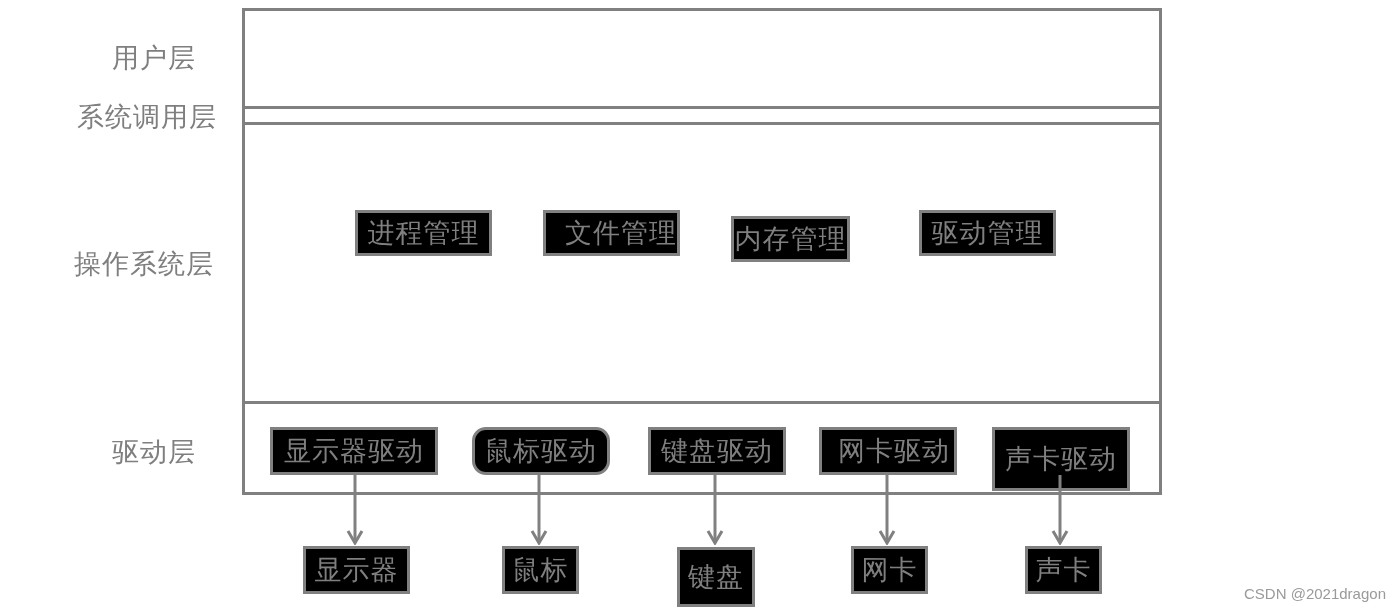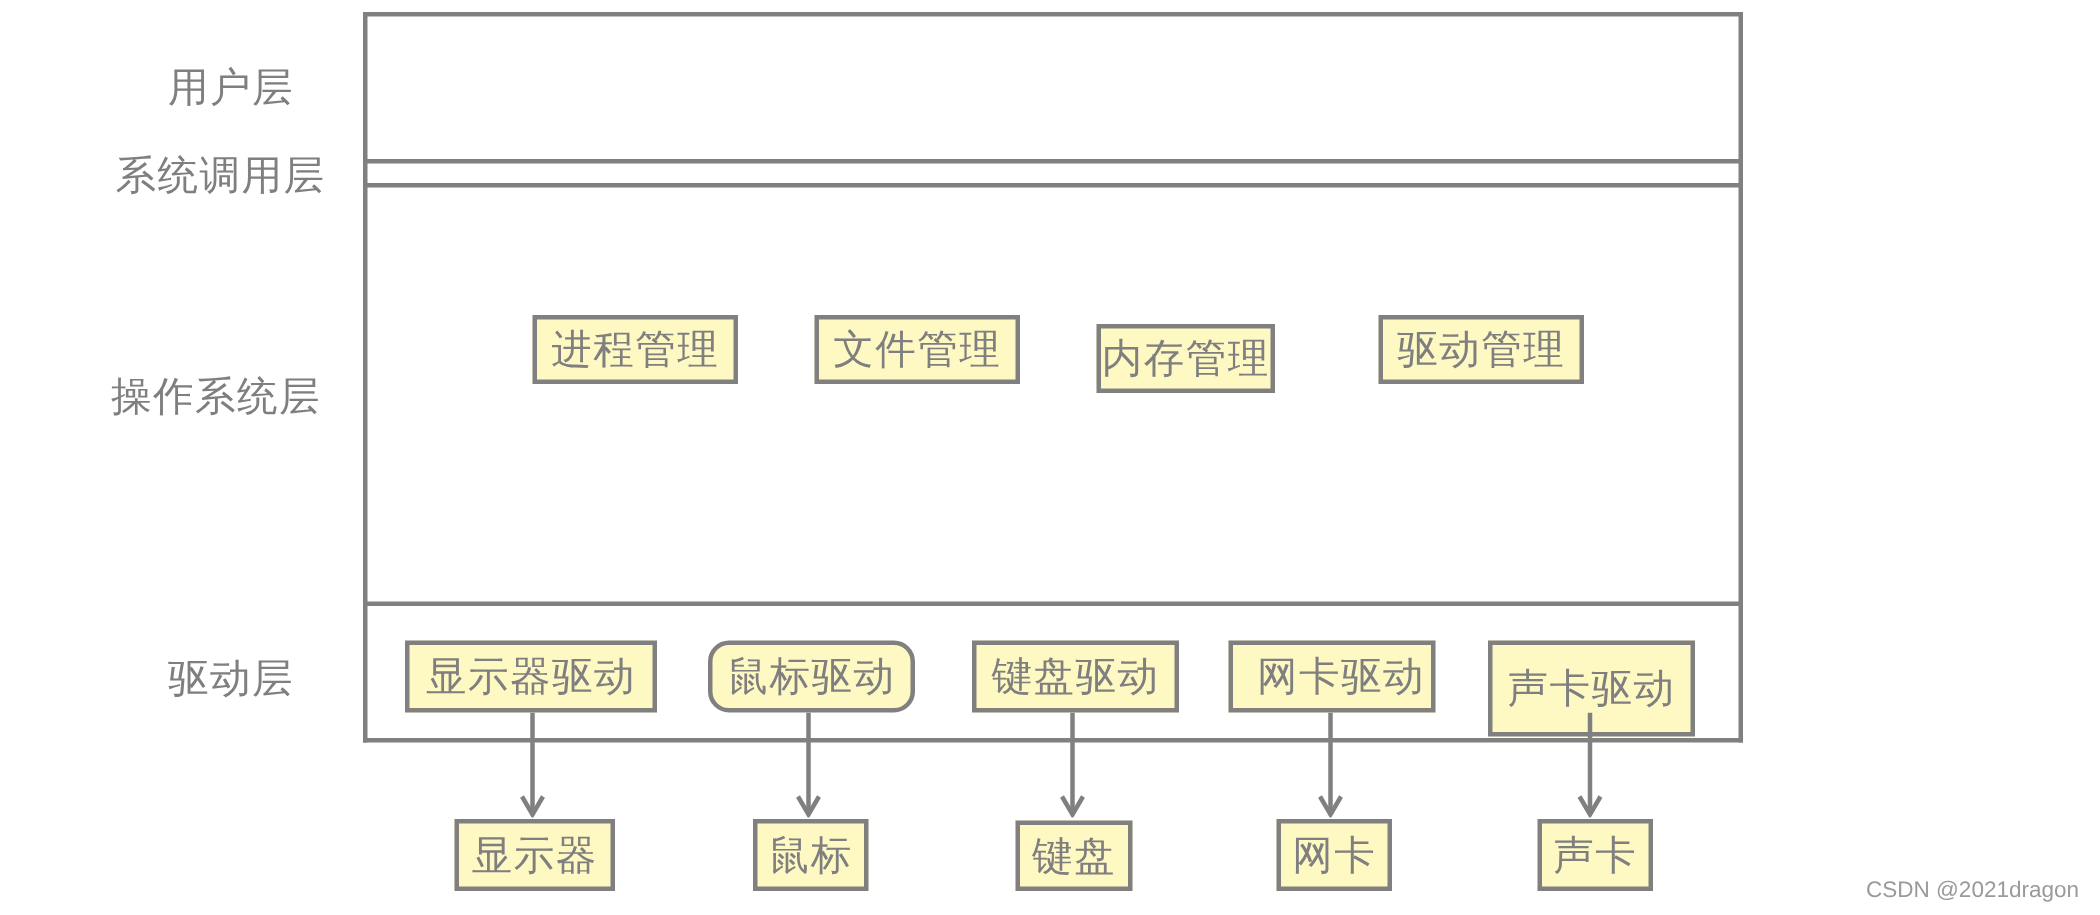--- a/index.html
+++ b/index.html
@@ -24,21 +24,21 @@
       text-align: right;
     }
     .frame-line {
       position: absolute;
       background: #808080;
     }
     .box {
       position: absolute;
       border: 3px solid #808080;
       box-sizing: border-box;
-      background: #fef9c3;
+      background: #000000;
       font-size: 27px;
       color: #7f7f7f;
       display: flex;
       align-items: center;
       justify-content: center;
       white-space: nowrap;
       letter-spacing: 1px;
     }
     .arrow {
       position: absolute;
@@ -69,21 +69,21 @@
   <div class="frame-line" style="left:1159px; top:8px; width:3px; height:487px;"></div>
   <div class="frame-line" style="left:242px; top:106px; width:920px; height:3px;"></div>
   <div class="frame-line" style="left:242px; top:122px; width:920px; height:3px;"></div>
   <div class="frame-line" style="left:242px; top:401px; width:920px; height:3px;"></div>
 </div>
 
 <div>
   <div class="box" style="left:355px; top:210px; width:137px; height:46px;">
     <span>进程管理</span>
   </div>
-  <div class="box" style="left:543px; top:210px; width:137px; height:46px;">
+  <div class="box" style="left:543px; top:210px; width:137px; height:46px;justify-content:flex-end;">
     <span>文件管理</span>
   </div>
   <div class="box" style="left:731px; top:216px; width:119px; height:46px;text-align:right;">
     <span>内存管理</span>
   </div>
   <div class="box" style="left:919px; top:210px; width:137px; height:46px;">
     <span>驱动管理</span>
   </div>
 </div>
 
@@ -126,21 +126,21 @@
   <polyline points="3,56 10,68 17,56" fill="none" stroke="#808080" stroke-width="3"></polyline>
 </svg>
 
 <div>
   <div class="box" style="left:303px; top:546px; width:107px; height:48px;">
     <span>显示器</span>
   </div>
   <div class="box" style="left:502px; top:546px; width:77px; height:48px;">
     <span>鼠标</span>
   </div>
-  <div class="box" style="left:677px; top:547px; width:78px; height:47px;">
+  <div class="box" style="left:677px; top:547px; width:78px; height:60px;">
     <span>键盘</span>
   </div>
   <div class="box" style="left:851px; top:546px; width:77px; height:48px;">
     <span>网卡</span>
   </div>
   <div class="box" style="left:1025px; top:546px; width:77px; height:48px;">
     <span>声卡</span>
   </div>
 </div>
 

